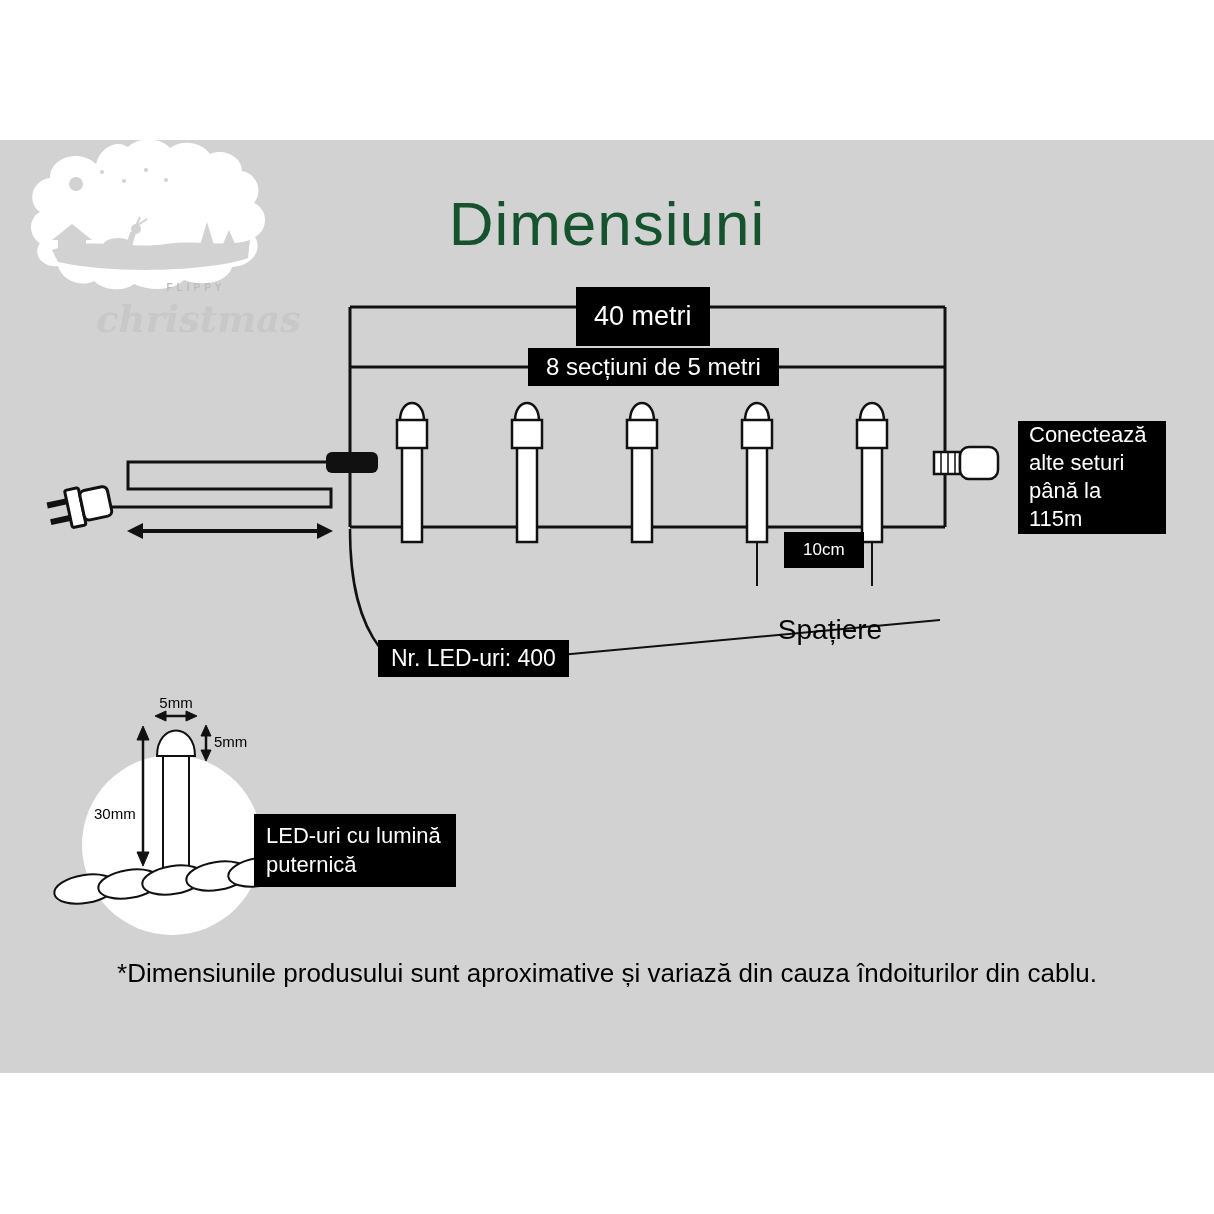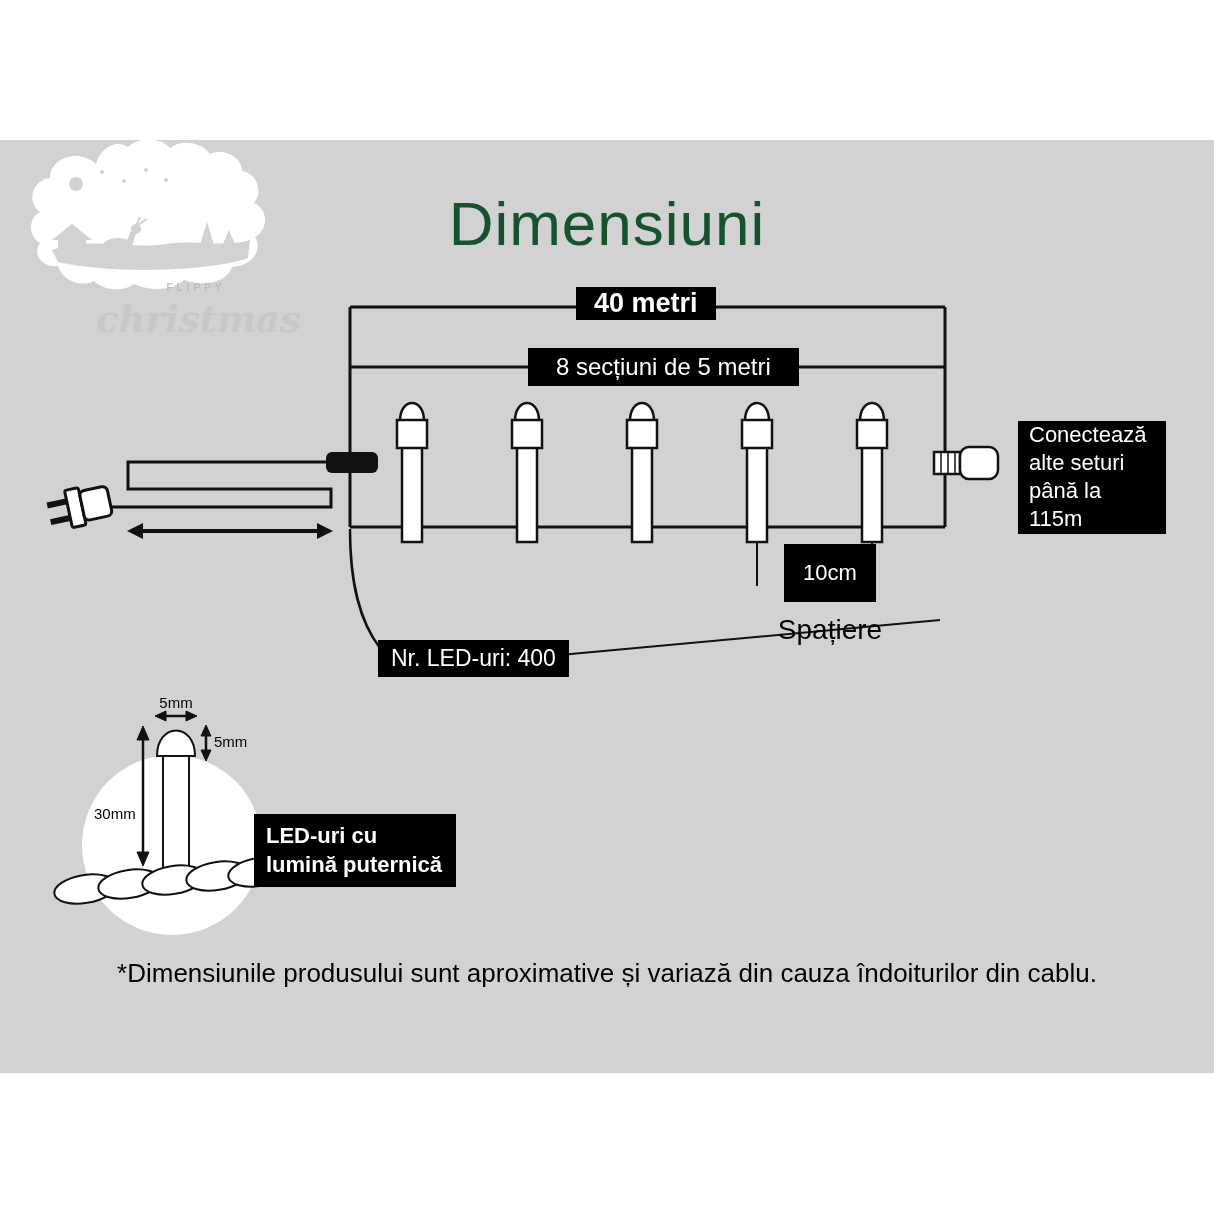--- a/index.html
+++ b/index.html
@@ -3,26 +3,26 @@
 <meta charset="utf-8">
 <style>
   * { margin:0; padding:0; box-sizing:border-box; }
   html,body { width:1214px; height:1214px; background:#ffffff; font-family:"Liberation Sans", sans-serif; }
   .page { position:absolute; left:0; top:0; width:1214px; height:1214px; overflow:hidden; background:#ffffff; }
   .gray-band { position:absolute; left:0; top:140px; width:1214px; height:933px; background:#d2d2d2; }
   .diagram-svg { position:absolute; left:0; top:0; }
   .abs { position:absolute; }
   .title { left:0; right:0; top:188px; text-align:center; font-size:62px; color:#14532d; letter-spacing:1px; }
   .box { position:absolute; background:#000000; color:#ffffff; }
-  .box-40m       { left:576px; top:287px; padding:1px 18px; font-size:27px;font-weight:bold; }
-  .box-sections  { left:528px; top:348px; padding:5px 28px; font-size:24px; }
+  .box-40m       { left:576px; top:287px; padding:14px 18px; font-size:27px; }
+  .box-sections  { left:528px; top:348px; padding:5px 18px; font-size:24px; }
   .box-connect   { left:1018px; top:421px; width:148px; padding:0 11px; font-size:22px; line-height:1.28; }
-  .box-10cm      { left:784px; top:544px; padding:16px 19px; font-size:22px; }
+  .box-10cm      { left:784px; top:532px; padding:8px 19px; font-size:17px; }
   .box-ledcount  { left:378px; top:640px; padding:5px 13px; font-size:23px; }
-  .box-brightness{ left:254px; top:814px; width:202px; padding:8px 12px; font-size:22px; line-height:1.3;font-weight:bold; }
+  .box-brightness{ left:254px; top:814px; width:202px; padding:8px 12px; font-size:22px; line-height:1.3; }
   .label-3m        { left:128px; top:540px; width:205px; text-align:center; font-size:37px; color:#000; }
   .label-spatiere  { left:755px; top:589px; width:150px; text-align:center; font-size:28px; color:#000;margin-top:25px; }
   .label-ledsize   { left:62px;  top:656px; font-size:30px; color:#000; }
   .dim { position:absolute; font-size:15px; color:#000; }
   .dim-5mm-top   { left:152px; top:694px; width:48px; text-align:center; }
   .dim-5mm-right { left:214px; top:733px; }
   .dim-30mm      { left:94px;  top:805px; }
   .disclaimer { left:0; right:0; top:958px; text-align:center; font-size:26px; color:#000; white-space:nowrap; }
   .brand-flippy    { left:96px; top:282px; width:200px; text-align:center; font-size:10px; letter-spacing:4px; color:#bcbcbc; font-weight:bold; }
   .brand-christmas { left:96px; top:297px; width:200px; text-align:center; font-size:37px; font-style:italic; font-weight:bold; font-family:"DejaVu Serif", serif; color:#c8c8c8; }

